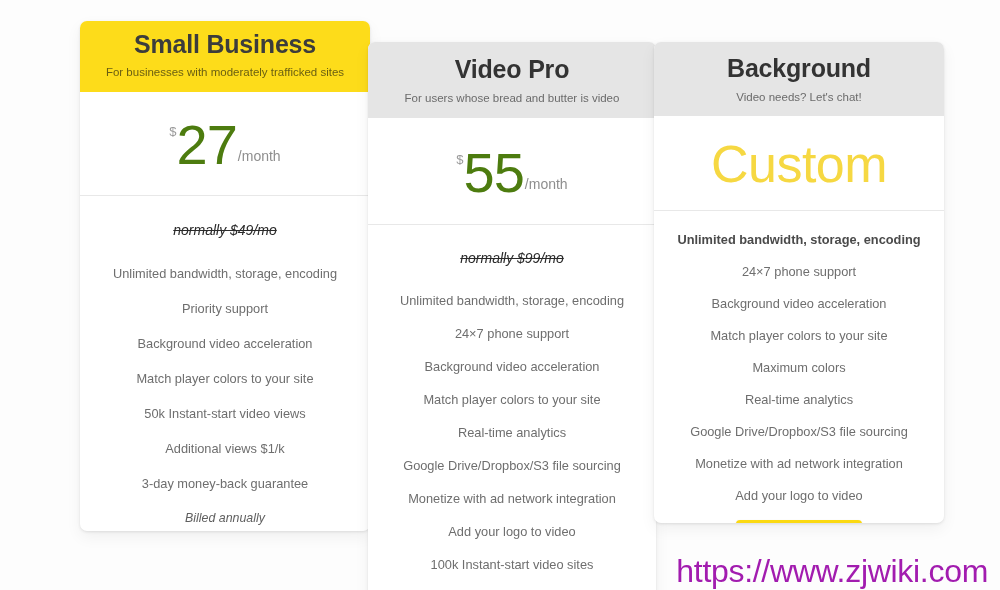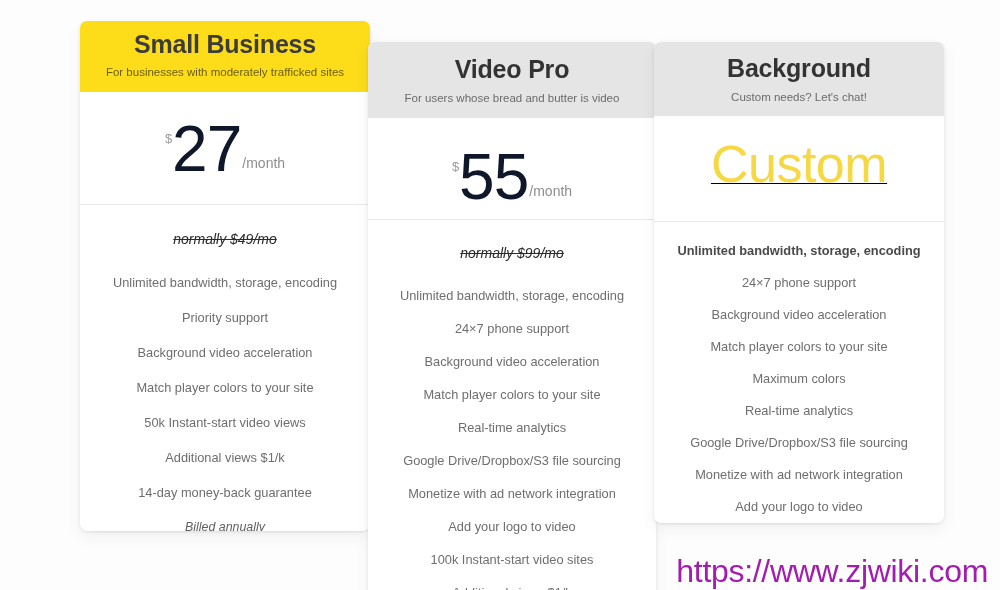--- a/index.html
+++ b/index.html
@@ -66,22 +66,22 @@
     white-space: nowrap;
   }
   .price-currency {
     font-size: 13px;
     color: #9a9a9a;
     vertical-align: 28px;
     font-weight: normal;
     letter-spacing: 0;
   }
   .price-amount {
-    font-size: 64px;
-    color: #0f172a;
+    font-size: 56px;
+    color: #4d7c0f;
     font-weight: normal;
     letter-spacing: -1px;
   }
   .price-period {
     font-size: 14px;
     color: #8e8e8e;
     vertical-align: 3px;
     margin-left: 1px;
   }
   .price-custom {
@@ -146,30 +146,30 @@
   #card-small .plan-tagline { margin-top: 7px; }
   #card-small .price-block { padding: 20px 0 18px; }
   #card-small .features { padding: 26px 0 0; }
   #card-small .features li { margin-bottom: 19px; }
   #card-small .features li.strike { margin-bottom: 26px; }
 
   
   #card-video { left: 368px; top: 42px; width: 288px; height: 560px; }
   #card-video .card-header { padding: 14px 10px 13px; }
   #card-video .plan-tagline { margin-top: 8px; }
-  #card-video .price-block { padding: 22px 0 5px; }
+  #card-video .price-block { padding: 22px 0 19px; }
   #card-video .features { padding: 25px 0 0; }
   #card-video .features li { margin-bottom: 17px; }
   #card-video .features li.strike { margin-bottom: 25px; }
 
   
   #card-ent { left: 654px; top: 42px; width: 290px; height: 481px; }
   #card-ent .card-header { padding: 13px 10px 12px; }
   #card-ent .plan-tagline { margin-top: 8px; }
-  #card-ent .price-block { padding: 18px 0 27px; text-decoration: underline; }
+  #card-ent .price-block { padding: 18px 0 16px; }
   #card-ent .features { padding: 21px 0 0; }
   #card-ent .features li { margin-bottom: 16px; }
   #card-ent .cta-wrap { margin-top: 10px; }
 
   
   #watermark {
     position: absolute;
     right: 12px;
     top: 553px;
     font-size: 32px;
@@ -193,21 +193,21 @@
       <span class="price-currency">$</span><span class="price-amount">27</span><span class="price-period">/month</span>
     </div>
     <ul class="features">
         <li class="strike">normally $49/mo</li>
         <li>Unlimited bandwidth, storage, encoding</li>
         <li>Priority support</li>
         <li>Background video acceleration</li>
         <li>Match player colors to your site</li>
         <li>50k Instant-start video views</li>
         <li>Additional views $1/k</li>
-        <li>14-day money-back guarantee</li>
+        <li>3-day money-back guarantee</li>
         <li class="italic">Billed annually</li>
       </ul>
 
   </div>
 
   <div class="card" id="card-video">
     <div class="card-header grey">
       <div class="plan-name">Video Pro</div>
       <div class="plan-tagline">For users whose bread and butter is video</div>
     </div>
@@ -226,21 +226,21 @@
         <li>Add your logo to video</li>
         <li>100k Instant-start video sites</li>
         <li>Additional views $1/k</li>
       </ul>
 
   </div>
 
   <div class="card" id="card-ent">
     <div class="card-header grey">
       <div class="plan-name">Background</div>
-      <div class="plan-tagline">Custom needs? Let's chat!</div>
+      <div class="plan-tagline">Video needs? Let's chat!</div>
     </div>
     <div class="price-block">
       <span class="price-custom">Custom</span>
     </div>
     <ul class="features">
         <li class="bold">Unlimited bandwidth, storage, encoding</li>
         <li>24×7 phone support</li>
         <li>Background video acceleration</li>
         <li>Match player colors to your site</li>
         <li>Maximum colors</li>

